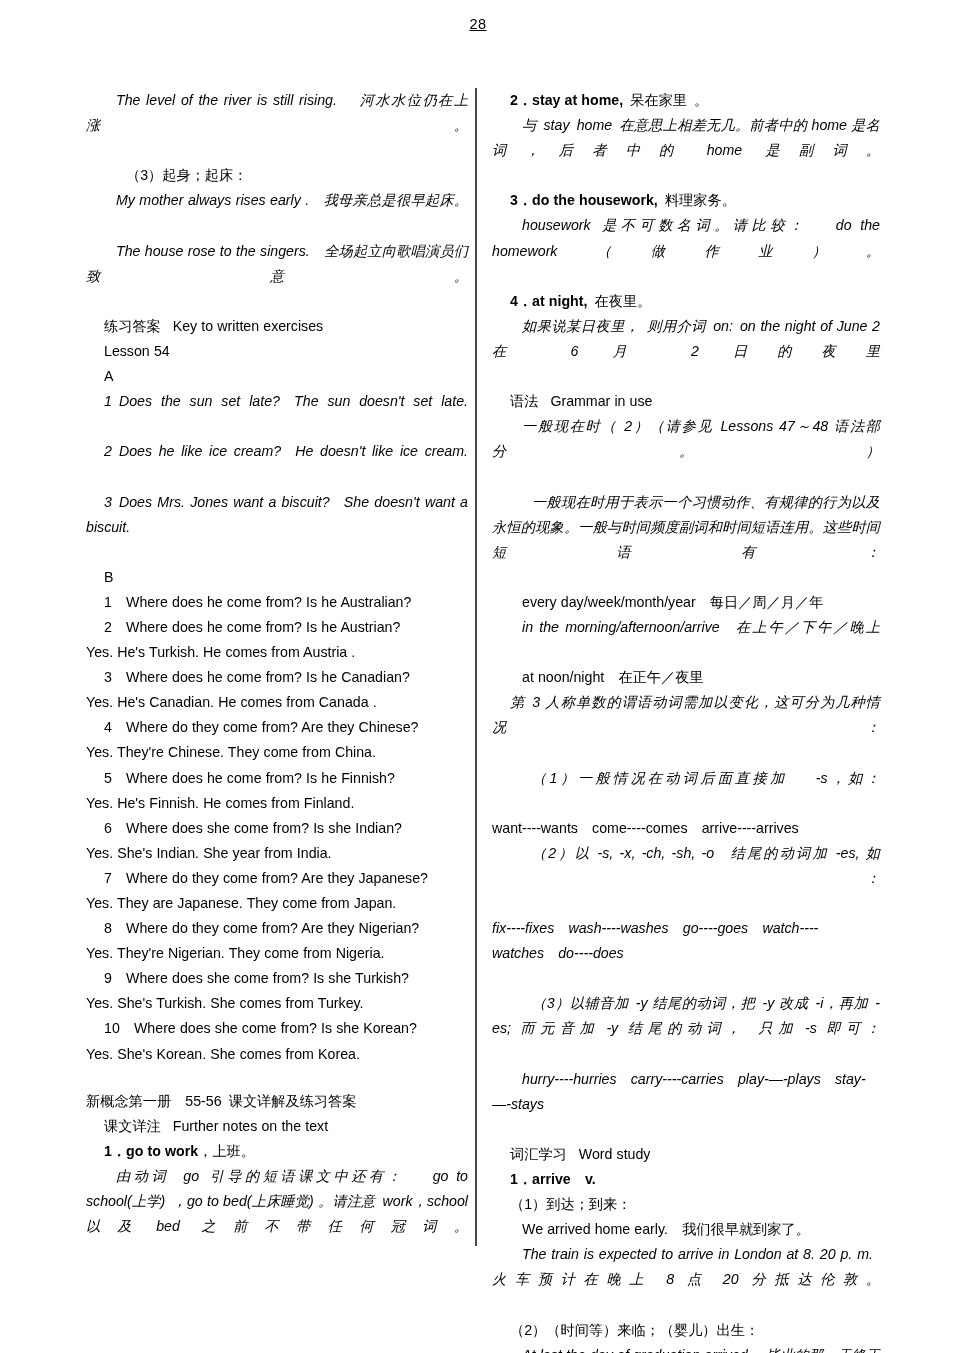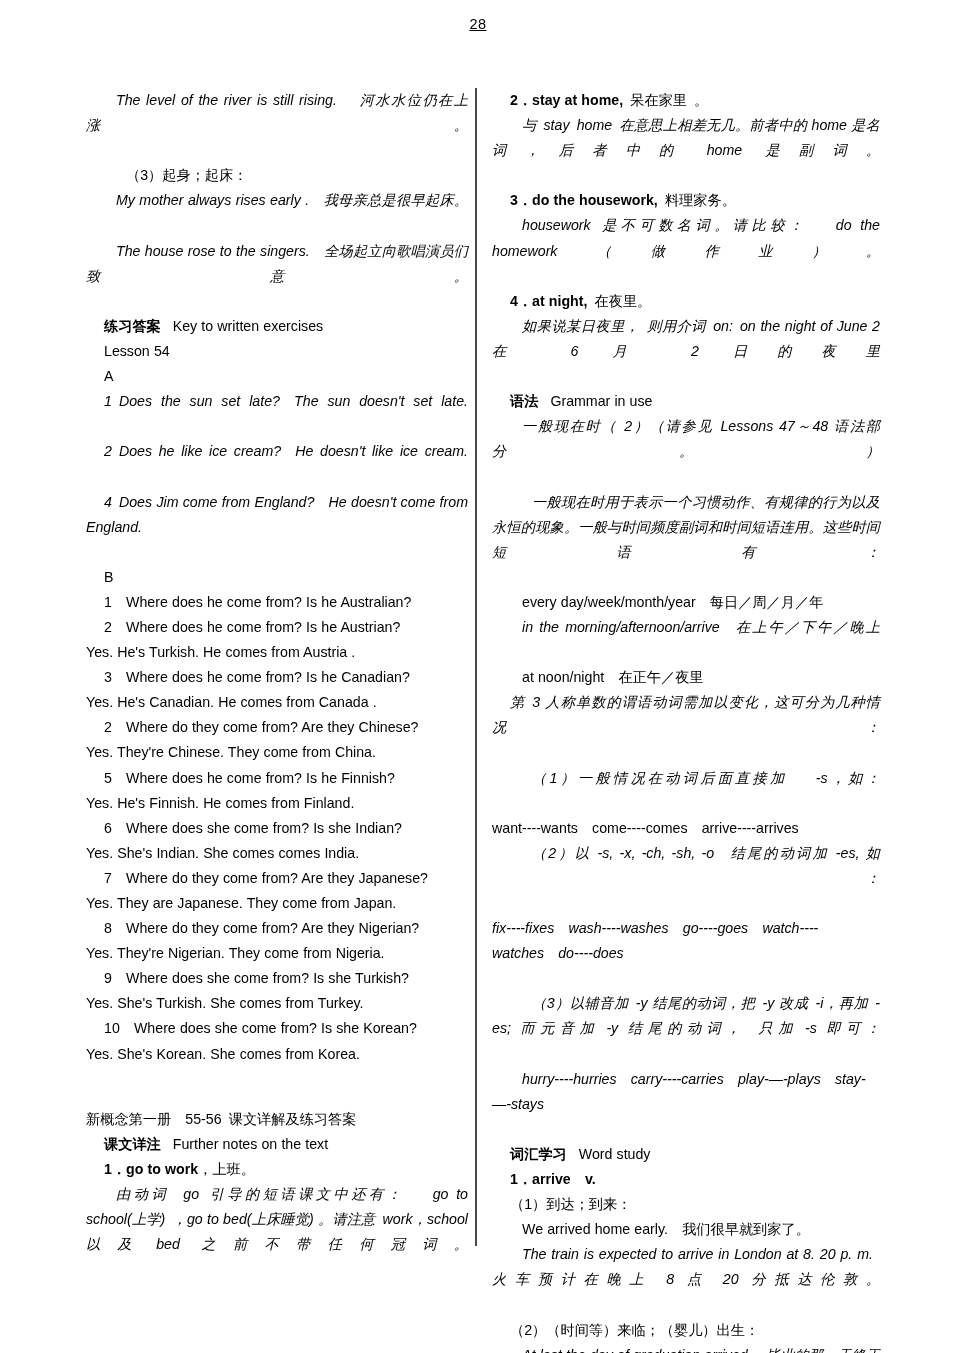--- a/index.html
+++ b/index.html
@@ -84,25 +84,25 @@
     width: 100%;
   }
   p.nostretch::after { content: none; }
 
   b, .b { font-weight: bold; }
 
   .hdr-pair {
     font-size: 14.2px;
     line-height: 25.1px;
   }
-  .hdr-pair .cn { font-weight: bold; margin-top: 24px; }
+  .hdr-pair .cn { font-weight: normal; margin-top: 24px; }
   .hdr-pair .en { font-weight: normal; padding-left: 12px; }
   .sp-xxl { display: inline-block; width: 150px; }
 
-  .gap-before { margin-top: 40px; }
+  .gap-before { margin-top: 22px; }
 </style>
 </head>
 <body>
 
 <div class="page">
 
   <div class="page-header">28</div>
 
   <div class="divider"></div>
 
@@ -115,35 +115,35 @@
       <p class="ind1 just">My mother always rises early . 我母亲总是很早起床。</p>
       <p class="ind1 just">The house rose to the singers.  全场起立向歌唱演员们致意。</p>
 
       <p class="ind2 hdr-pair nostretch"><span class="cn">练习答案</span><span class="en">Key to written exercises</span></p>
 
       <p class="ind2 nostretch">Lesson 54</p>
       <p class="ind2 nostretch">A</p>
 
       <p class="ind2 just">1 Does the sun set late?  The sun doesn't set late.</p>
       <p class="ind2 just">2 Does he like ice cream?  He doesn't like ice cream.</p>
-      <p class="ind2 just">4 Does Jim come from England?  He doesn't come from England.</p>
+      <p class="ind2 just">3 Does Mrs. Jones want a biscuit? She doesn't want a biscuit.</p>
 
       <p class="ind2 nostretch">B</p>
 
       <p class="ind2 nostretch">1  Where does he come from? Is he Australian?</p>
       <p class="ind2 nostretch">2  Where does he come from? Is he Austrian?</p>
       <p class="ind0 nostretch">Yes. He's Turkish. He comes from Austria .</p>
       <p class="ind2 nostretch">3  Where does he come from? Is he Canadian?</p>
       <p class="ind0 nostretch">Yes. He's Canadian. He comes from Canada .</p>
-      <p class="ind2 nostretch">2  Where do they come from? Are they Chinese?</p>
+      <p class="ind2 nostretch">4  Where do they come from? Are they Chinese?</p>
       <p class="ind0 nostretch">Yes. They're Chinese. They come from China.</p>
       <p class="ind2 nostretch">5  Where does he come from? Is he Finnish?</p>
       <p class="ind0 nostretch">Yes. He's Finnish. He comes from Finland.</p>
       <p class="ind2 nostretch">6  Where does she come from? Is she Indian?</p>
-      <p class="ind0 nostretch">Yes. She's Indian. She comes comes India.</p>
+      <p class="ind0 nostretch">Yes. She's Indian. She year from India.</p>
       <p class="ind2 nostretch">7  Where do they come from? Are they Japanese?</p>
       <p class="ind0 nostretch">Yes. They are Japanese. They come from Japan.</p>
       <p class="ind2 nostretch">8  Where do they come from? Are they Nigerian?</p>
       <p class="ind0 nostretch">Yes. They're Nigerian. They come from Nigeria.</p>
       <p class="ind2 nostretch">9  Where does she come from? Is she Turkish?</p>
       <p class="ind0 nostretch">Yes. She's Turkish. She comes from Turkey.</p>
       <p class="ind2 nostretch">10  Where does she come from? Is she Korean?</p>
       <p class="ind0 nostretch">Yes. She's Korean. She comes from Korea.</p>
 
       <p class="ind0 nostretch gap-before">新概念第一册  55-56 课文详解及练习答案</p>

